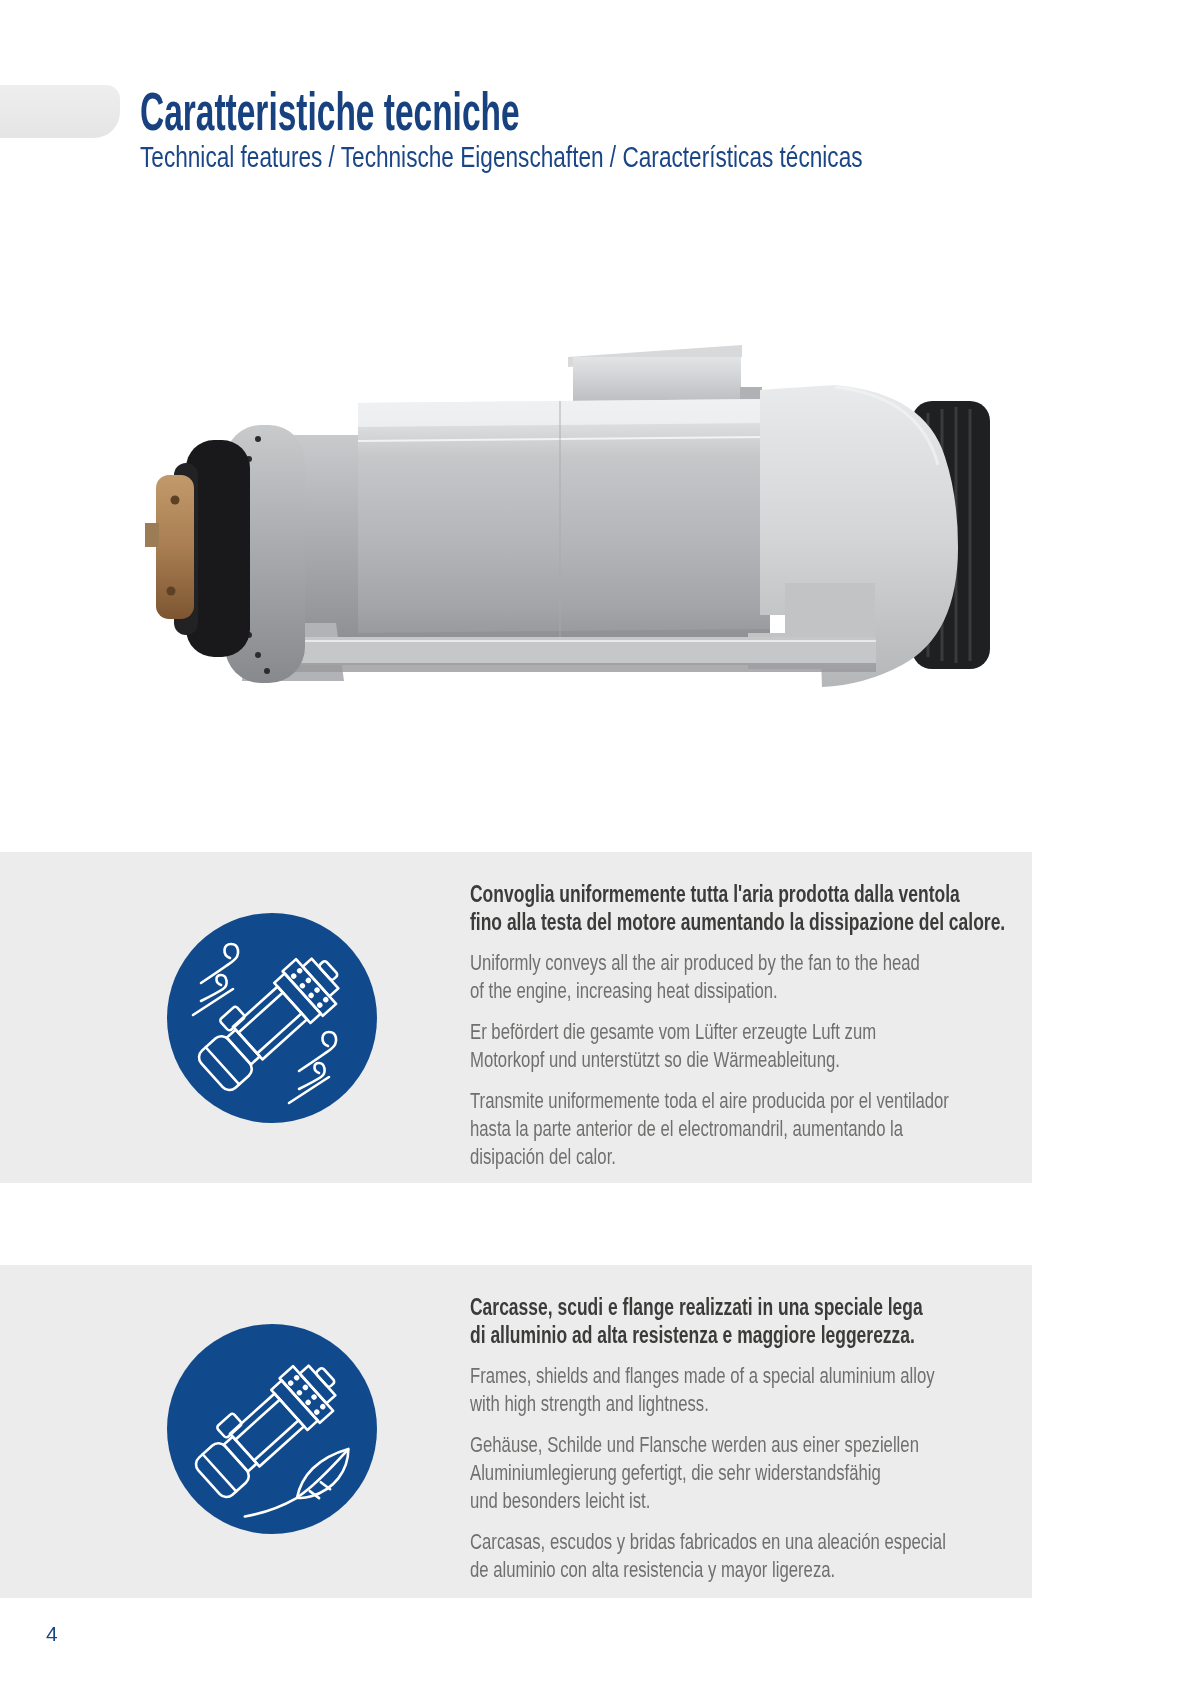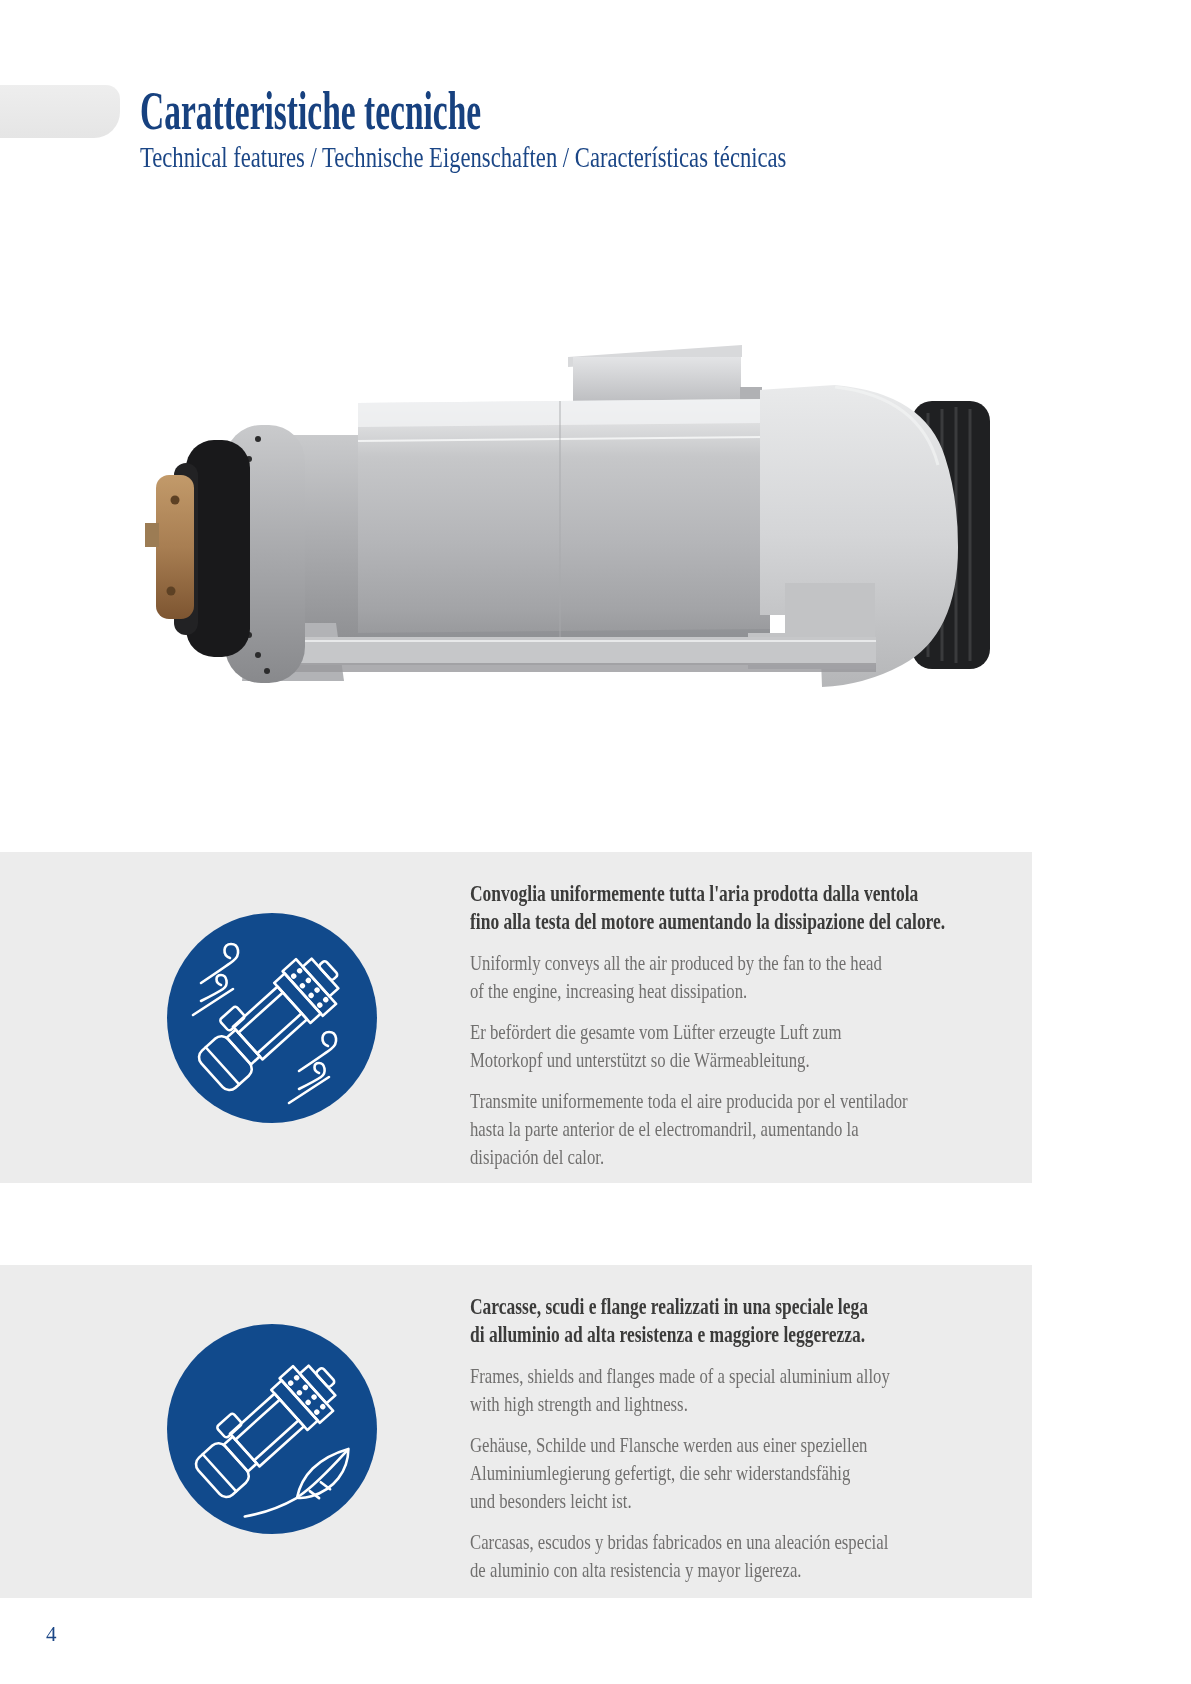--- a/index.html
+++ b/index.html
@@ -1,17 +1,17 @@
 <!DOCTYPE html>
 <html><head>
 <meta charset="utf-8">
 <style>
   html,body{margin:0;padding:0;background:#fff;}
   .page{position:relative;width:1032px;height:1684px;background:#ffffff;overflow:hidden;
-        font-family:Liberation Serif, serif;}
+        font-family:Liberation Sans, sans-serif;}
 
   
   .corner-tab{position:absolute;left:0;top:85px;width:120px;height:53px;
               background:linear-gradient(#eeeeee,#e5e5e5);
               border-radius:0 14px 26px 0;}
   .title{position:absolute;left:140px;top:84px;color:#17417f;font-weight:bold;
          font-size:54px;line-height:1.0;white-space:nowrap;
          transform:scaleX(0.62);transform-origin:left top;}
   .subtitle{position:absolute;left:140px;top:143px;color:#1b4686;font-weight:normal;
             font-size:29px;line-height:1.0;white-space:nowrap;

